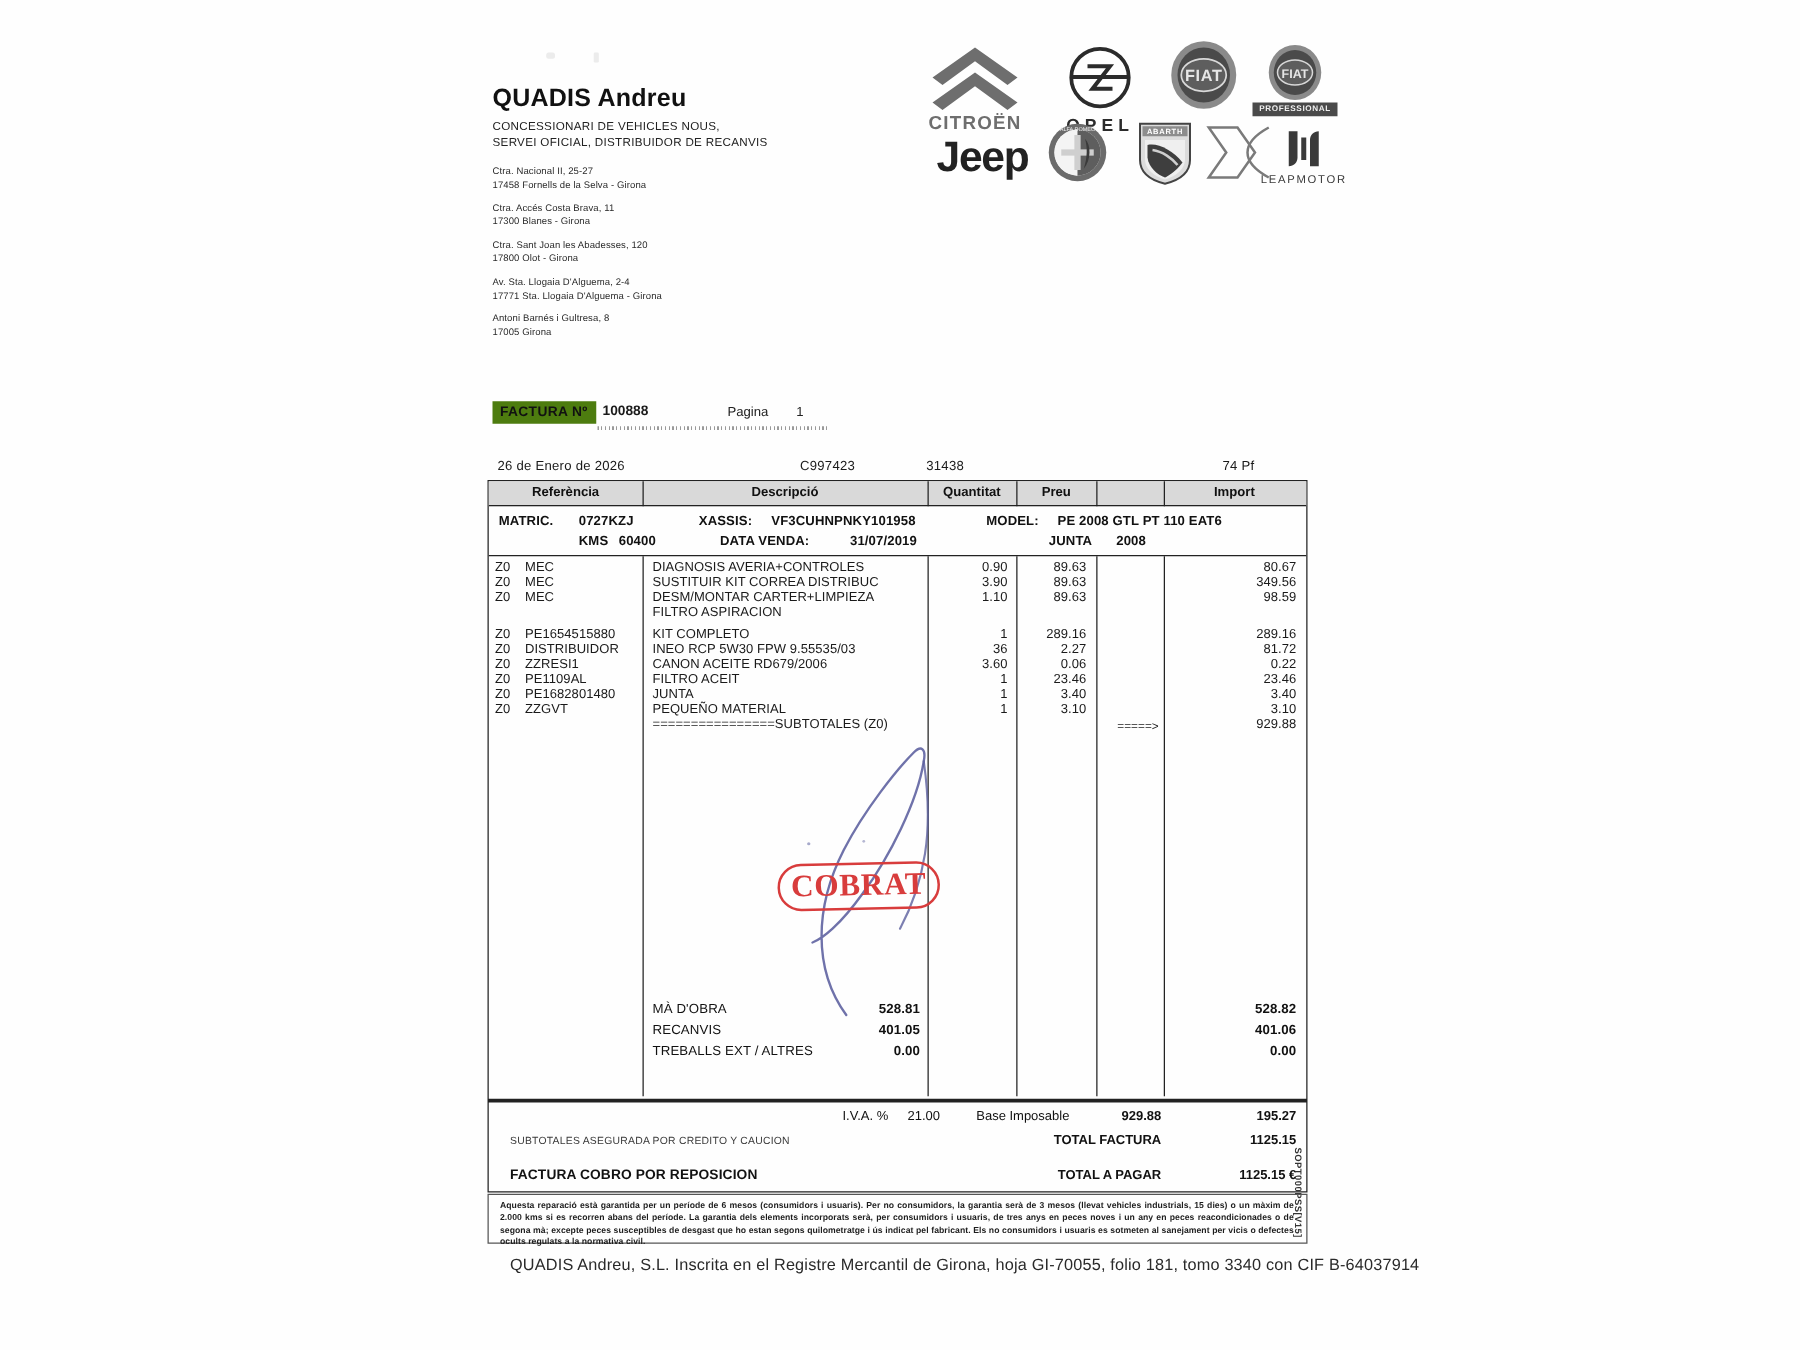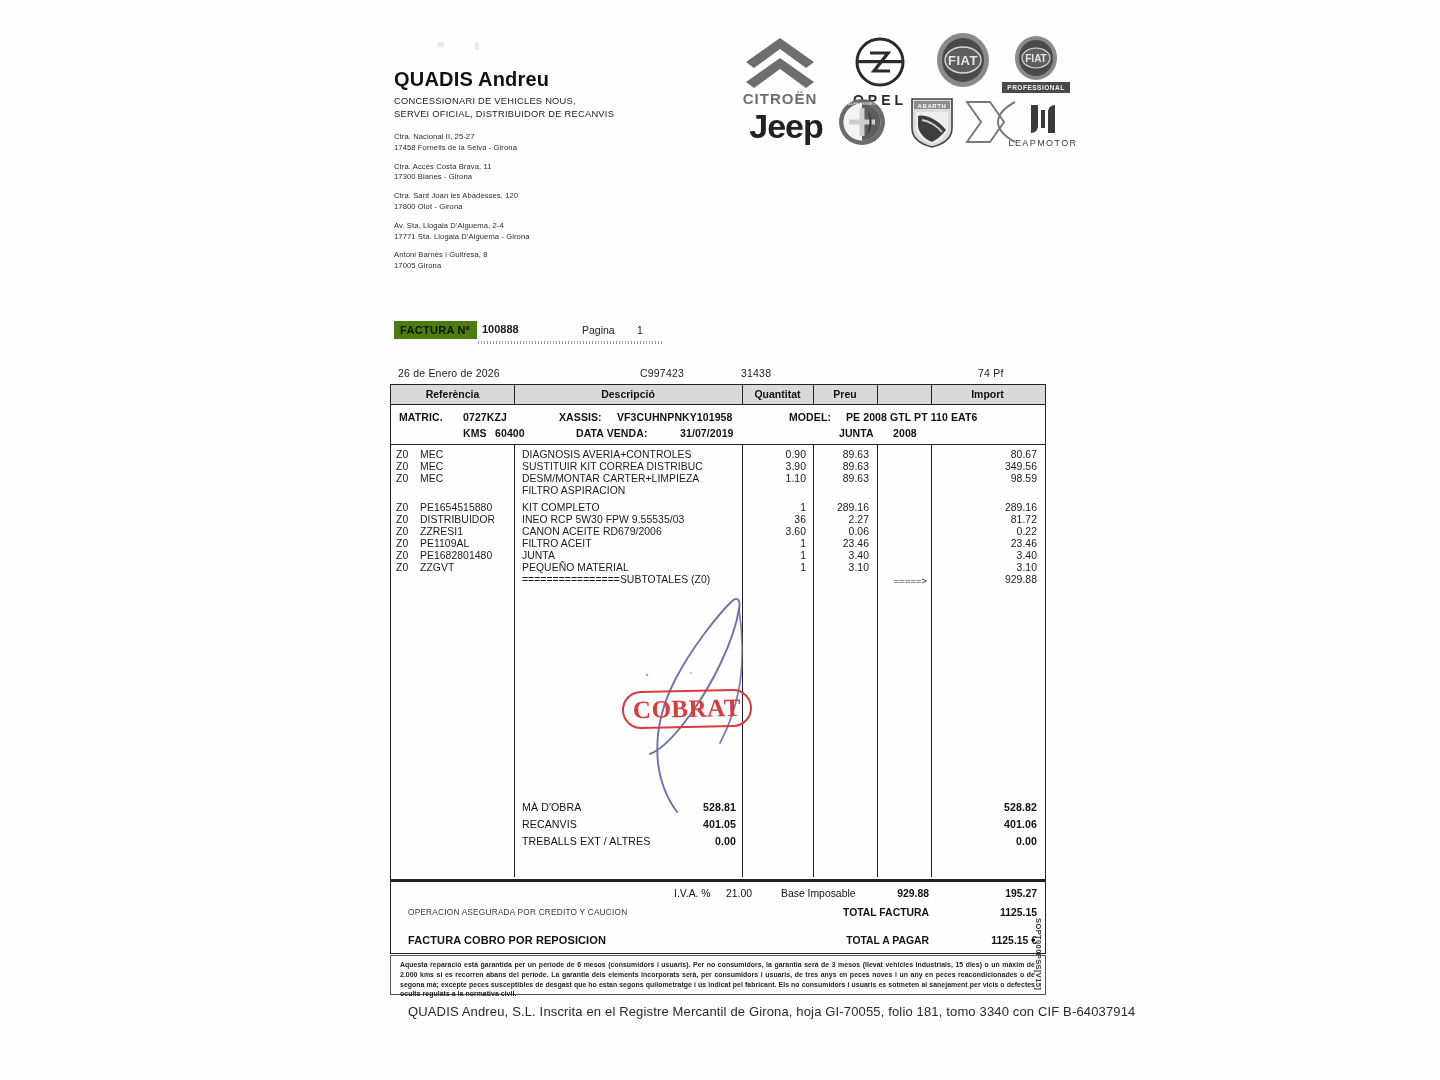--- a/index.html
+++ b/index.html
@@ -404,21 +404,21 @@
     </div>
   </div>
 
   <div class="sumband">
     <div class="s" style="left:283px;top:6px;">I.V.A. %</div>
     <div class="s" style="left:335px;top:6px;">21.00</div>
     <div class="s" style="left:390px;top:6px;">Base Imposable</div>
     <div class="s b r" style="left:430px;top:6px;width:108px;">929.88</div>
     <div class="s b r" style="left:500px;top:6px;width:146px;">195.27</div>
 
-    <div class="ins-note">OPERACION ASEGURADA POR CREDITO Y CAUCION</div>
+    <div class="ins-note">SUBTOTALES ASEGURADA POR CREDITO Y CAUCION</div>
     <div class="s b r" style="left:330px;top:25px;width:208px;text-align:right;">TOTAL FACTURA</div>
     <div class="s b r" style="left:500px;top:25px;width:146px;">1125.15</div>
 
     <div class="repo">FACTURA COBRO POR REPOSICION</div>
     <div class="s b r" style="left:330px;top:53px;width:208px;">TOTAL A PAGAR</div>
     <div class="s b r" style="left:500px;top:53px;width:146px;">1125.15 €</div>
   </div>
 
   <div class="vcode">SOPT000PSS[V15]</div>
 

